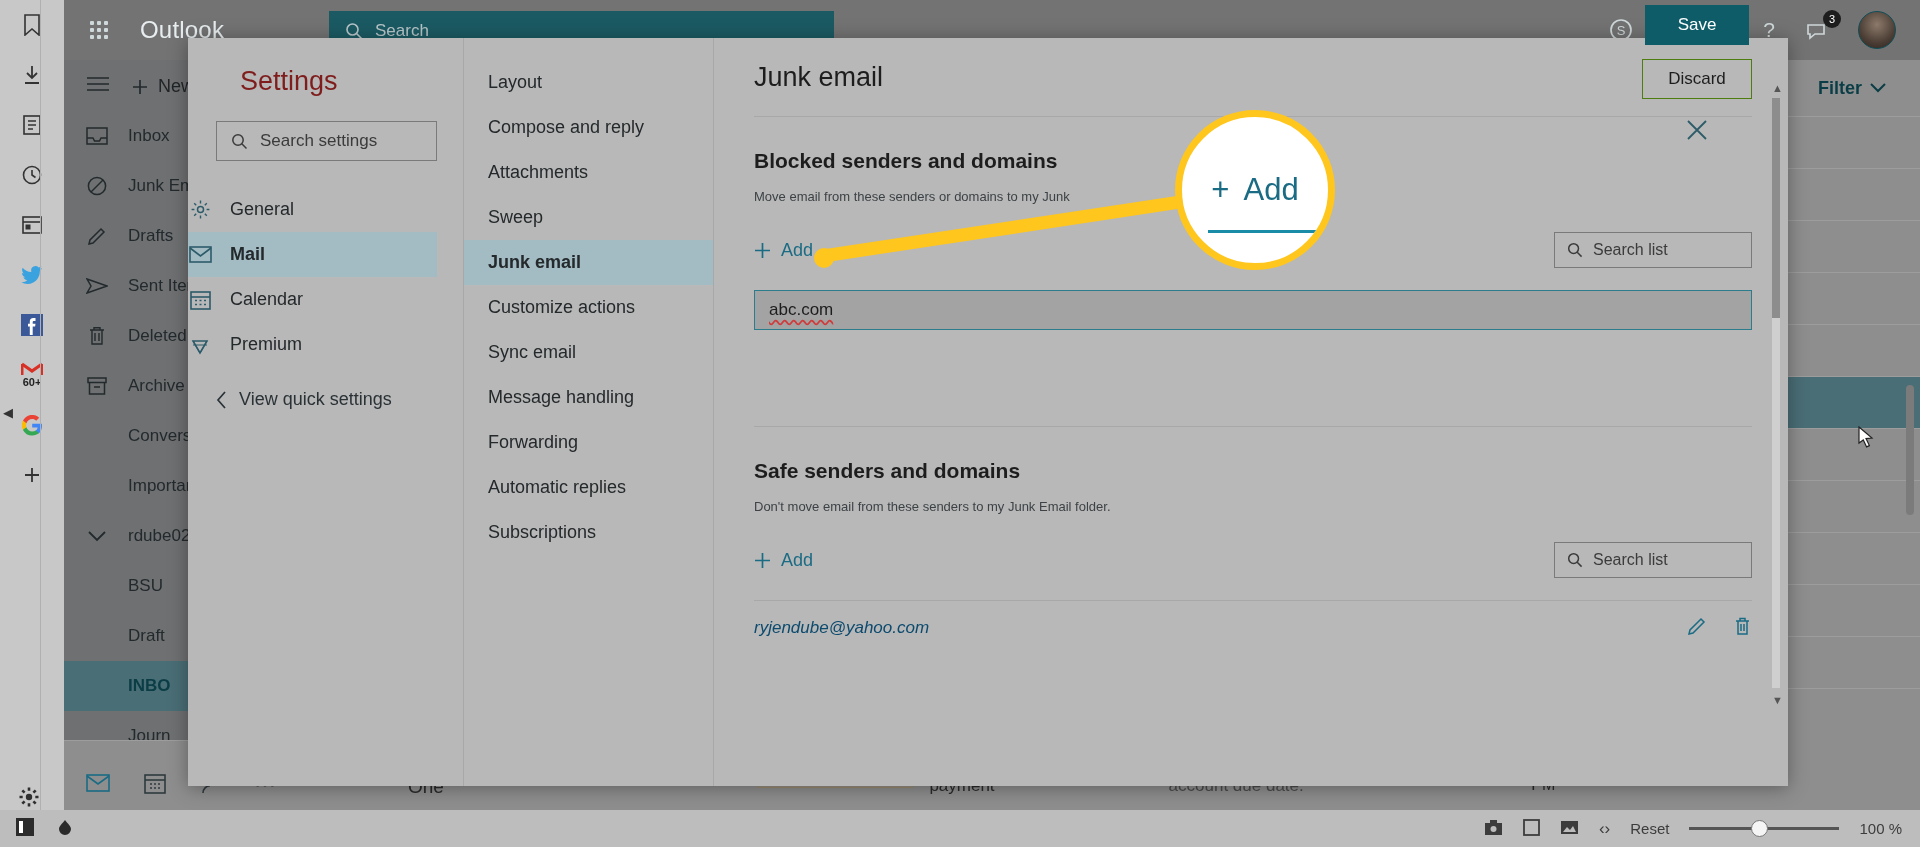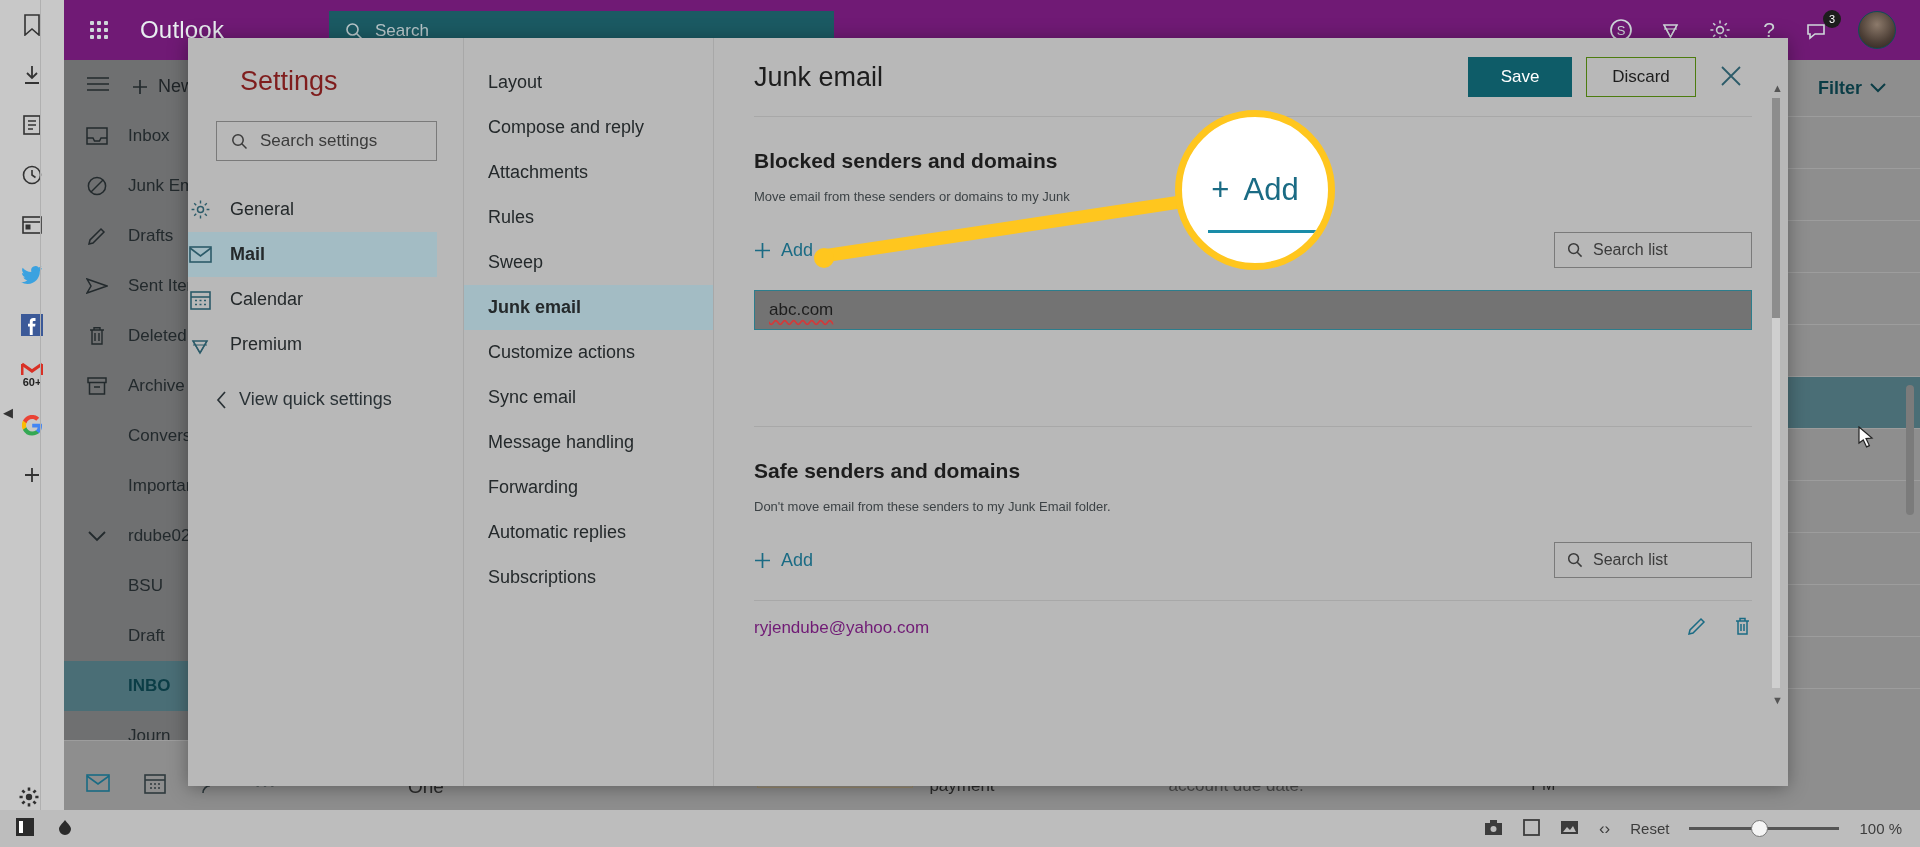--- a/index.html
+++ b/index.html
@@ -31,21 +31,21 @@
     background: #b0b0b0;
   }
   .rail-collapse {
     position: absolute; left: 3px; top: 405px;
     font-size: 13px; color: #333;
   }
 
   
   .otop {
     position: absolute; left: 64px; top: 0; right: 0; height: 60px;
-    background: #701a75;
+    background: #737373;
     display: flex; align-items: center;
   }
   .waffle { width: 46px; display: flex; align-items: center; justify-content: center; margin-left: 12px;}
   .waffle-grid { display: grid; grid-template-columns: repeat(3,4px); grid-gap: 3px; }
   .waffle-grid i { width: 4px; height: 4px; background: #cfd8da; display: block; border-radius: 1px;}
   .brand {
     color: #e8eef0; font-size: 24px; margin-left: 18px; letter-spacing: .2px;
   }
   .osearch {
     position: absolute; left: 265px; top: 11px; width: 505px; height: 39px;
@@ -163,21 +163,21 @@
     height: 45px; display: flex; align-items: center;
     padding-left: 24px; color: #24292b; font-size: 18px;
   }
   .s-midrow.sel { background: #a3bcc4; font-weight: bold; }
 
   .s-right { flex: 1; border-left: 1px solid #a8a8a8; position: relative; padding: 0 36px 0 40px; }
   .s-rhead {
     display: flex; align-items: center; height: 78px;
   }
   .s-rtitle { font-size: 27px; color: #1d1d1d; }
-  .s-ractions { margin-left: auto; display: flex; align-items: center; gap: 14px; }
+  .s-ractions { margin-left: auto; display: flex; align-items: center; gap: 14px; flex-direction: column; }
   .btn-save {
     background: #0e5c68; color: #fff; border: none;
     width: 104px; height: 40px; font-size: 17px; cursor: pointer;
     font-family: "Liberation Sans", sans-serif;
   }
   .btn-discard {
     background: transparent; color: #1d1d1d; border: 1px solid #4d7c0f;
     width: 110px; height: 40px; font-size: 17px; cursor: pointer;
     font-family: "Liberation Sans", sans-serif;
   }
@@ -188,31 +188,31 @@
   .sec-desc { font-size: 13px; color: #3c4245; margin-top: 16px; }
   .sec-actions { display: flex; align-items: center; margin-top: 28px; }
   .add-link { display: flex; align-items: center; gap: 10px; color: #1a6b84; font-size: 18px; cursor: pointer;}
   .search-list {
     margin-left: auto; width: 198px; height: 36px;
     border: 1px solid #7a7a7a; display: flex; align-items: center;
     gap: 10px; padding-left: 12px; color: #3b3b3b; font-size: 16px;
   }
   .domain-input {
     margin-top: 22px; height: 40px; border: 1px solid #2c7d8c;
-    background: #737373; display: flex; align-items: center; padding-left: 14px;
+    background: #a3a3a3; display: flex; align-items: center; padding-left: 14px;
   }
   .domain-input span {
     font-size: 17px; color: #1d1d1d;
     text-decoration: underline wavy #d03b3b; text-underline-offset: 4px;
   }
   .sec-divider { height: 1px; background: #a8a8a8; margin-top: 96px; }
   .list-divider { height: 1px; background: #a8a8a8; margin-top: 22px; }
   .list-row {
     display: flex; align-items: center; height: 54px;
-    color: #701a75; font-size: 17px;
+    color: #0c4a6e; font-size: 17px; font-style: italic;
   }
   .list-row .acts { margin-left: auto; display: flex; gap: 26px; color: #1a6b84; }
 
   .s-scroll {
     position: absolute; right: 8px; top: 60px; width: 8px; height: 590px;
     background: #cfcfcf;
   }
   .s-scroll i { position: absolute; top: 0; left: 0; width: 8px; height: 220px; background: #8d8d8d; display:block;}
   .s-scroll-up, .s-scroll-dn { position: absolute; right: 5px; color: #555; font-size: 11px; }
   .s-scroll-up { top: 44px; } .s-scroll-dn { top: 656px; }
@@ -623,23 +623,20 @@
 
     <div class="s-mid" id="settings-subnav">
         <div class="s-midrow">
           <span>Layout</span>
         </div>
         <div class="s-midrow">
           <span>Compose and reply</span>
         </div>
         <div class="s-midrow">
           <span>Attachments</span>
-        </div>
-        <div class="s-midrow">
-          <span>Rules</span>
         </div>
         <div class="s-midrow">
           <span>Sweep</span>
         </div>
         <div class="s-midrow sel">
           <span>Junk email</span>
         </div>
         <div class="s-midrow">
           <span>Customize actions</span>
         </div>

